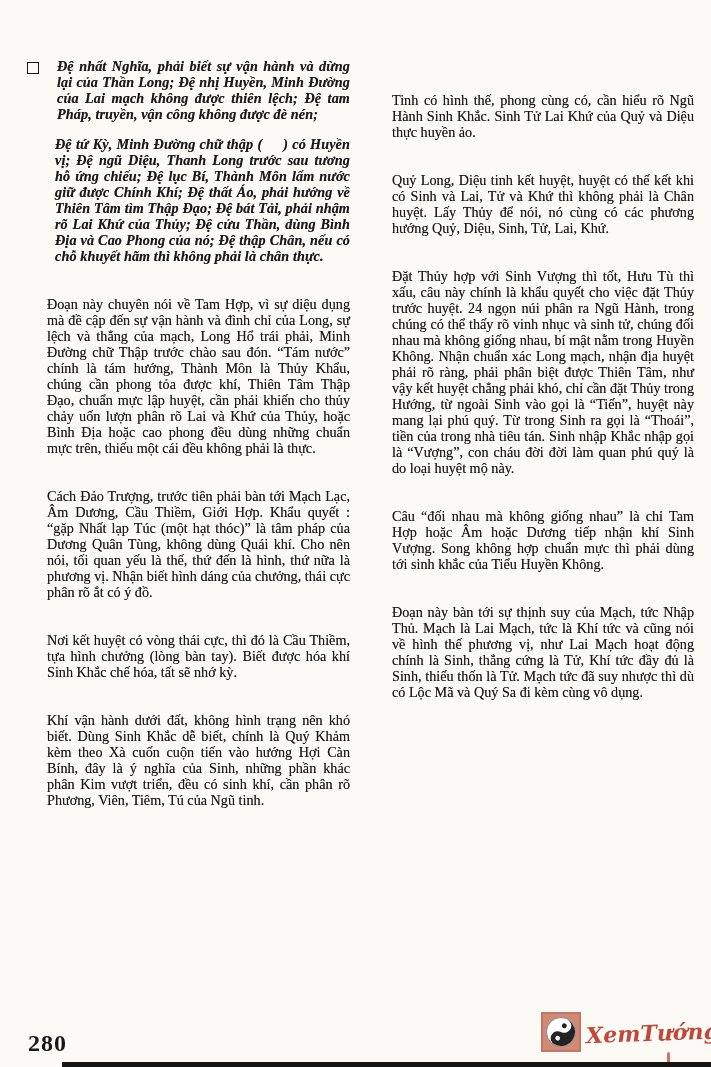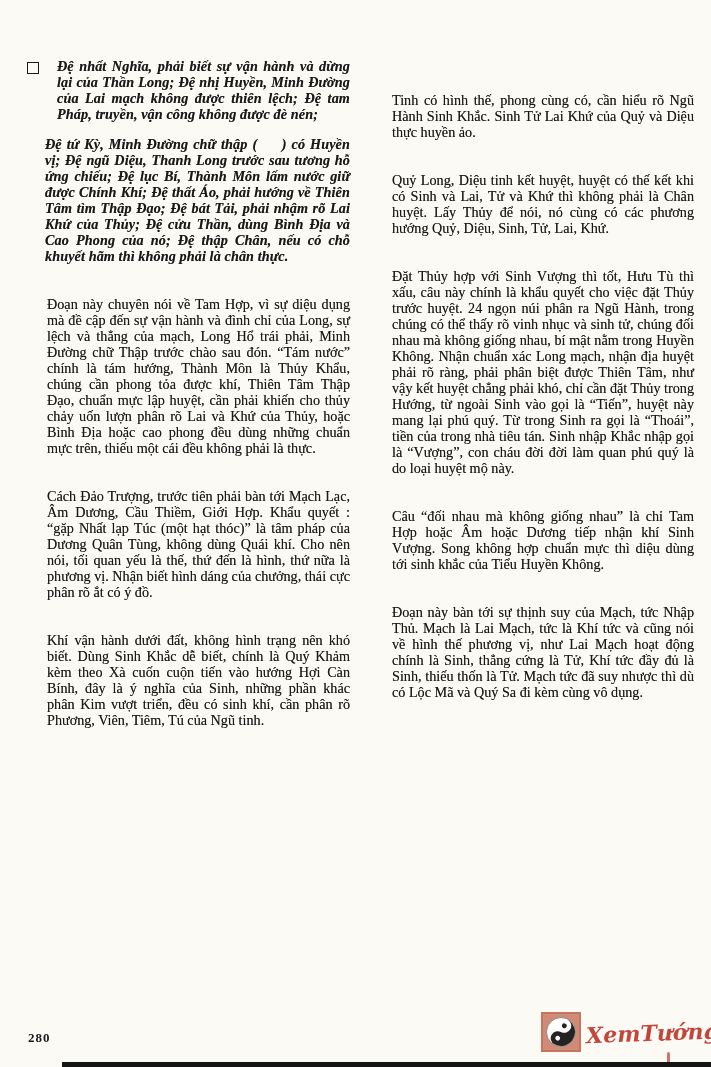--- a/index.html
+++ b/index.html
@@ -18,32 +18,32 @@
   }
   .col-left  { left:27px;  width:323px; top:58px; }
   .col-right { left:372px; width:322px; top:60px; }
 
   .para { margin:0 0 10px 0; }
   .body-para { margin-left:20px;margin-top:32px; }
   .italic-para {
     font-style:italic; font-weight:700; margin-bottom:14px;
     letter-spacing:.1px;
   }
-  .cont-italic { margin-left:18px; }
+  .cont-italic { margin-left:28px; }
 
   .bullet-row { display:flex; align-items:flex-start; margin:0 0 14px 0; }
   .bullet-box {
     flex:none; width:10px; height:10px; margin-top:4px;
     border:1.7px solid var(--ink, #191919); background:transparent;
   }
   .bullet-text { flex:1; margin:0 0 0 18px; }
 
   .page-number {
     position:absolute; left:28px; top:1030px;
-    font-size:13px; font-weight:700; letter-spacing:1px;
+    font-size:24px; font-weight:700; letter-spacing:1px;
   }
 
   .logo {
     position:absolute; left:541px; top:1012px;
     display:flex; align-items:center;
   }
   .logo-square {
     width:40px; height:40px; flex:none;
     background:var(--logo_square, #d18a75);
     border:2px solid #c27762; box-sizing:border-box;
@@ -71,28 +71,29 @@
 <div class="page">
 
   <section class="col col-left">
     <div class="bullet-row">
       <span class="bullet-box"></span>
       <p class="bullet-text italic-para">Đệ nhất Nghĩa, phải biết sự vận hành và dừng lại của Thần Long; Đệ nhị Huyền, Minh Đường của Lai mạch không được thiên lệch; Đệ tam Pháp, truyền, vận công không được đè nén;</p>
     </div>
     <p class="para italic-para cont-italic">Đệ tứ Kỳ, Minh Đường chữ thập (&nbsp;&nbsp;&nbsp;&nbsp;&nbsp;) có Huyền vị; Đệ ngũ Diệu, Thanh Long trước sau tương hỗ ứng chiếu; Đệ lục Bí, Thành Môn lấm nước giữ được Chính Khí; Đệ thất Áo, phải hướng về Thiên Tâm tìm Thập Đạo; Đệ bát Tải, phải nhậm rõ Lai Khứ của Thủy; Đệ cửu Thần, dùng Bình Địa và Cao Phong của nó; Đệ thập Chân, nếu có chỗ khuyết hãm thì không phải là chân thực.</p>
     <p class="para body-para">Đoạn này chuyên nói về Tam Hợp, vì sự diệu dụng mà đề cập đến sự vận hành và đình chỉ của Long, sự lệch và thẳng của mạch, Long Hổ trái phải, Minh Đường chữ Thập trước chào sau đón. “Tám nước” chính là tám hướng, Thành Môn là Thủy Khẩu, chúng cần phong tỏa được khí, Thiên Tâm Thập Đạo, chuẩn mực lập huyệt, cần phải khiến cho thủy chảy uốn lượn phân rõ Lai và Khứ của Thủy, hoặc Bình Địa hoặc cao phong đều dùng những chuẩn mực trên, thiếu một cái đều không phải là thực.</p>
     <p class="para body-para">Cách Đảo Trượng, trước tiên phải bàn tới Mạch Lạc, Âm Dương, Cầu Thiềm, Giới Hợp. Khẩu quyết : “gặp Nhất lạp Túc (một hạt thóc)” là tâm pháp của Dương Quân Tùng, không dùng Quái khí. Cho nên nói, tối quan yếu là thế, thứ đến là hình, thứ nữa là phương vị. Nhận biết hình dáng của chưởng, thái cực phân rõ ắt có ý đồ.</p>
+    <p class="para body-para">Nơi kết huyệt có vòng thái cực, thì đó là Cầu Thiềm, tựa hình chưởng (lòng bàn tay). Biết được hóa khí Sinh Khắc chế hóa, tất sẽ nhớ kỳ.</p>
     <p class="para body-para">Khí vận hành dưới đất, không hình trạng nên khó biết. Dùng Sinh Khắc dễ biết, chính là Quý Khảm kèm theo Xà cuốn cuộn tiến vào hướng Hợi Càn Bính, đây là ý nghĩa của Sinh, những phần khác phân Kim vượt triển, đều có sinh khí, cần phân rõ Phương, Viên, Tiêm, Tú của Ngũ tinh.</p>
   </section>
 
   <section class="col col-right">
     <p class="para body-para">Tinh có hình thế, phong cùng có, cần hiểu rõ Ngũ Hành Sinh Khắc. Sinh Tử Lai Khứ của Quỷ và Diệu thực huyền ảo.</p>
     <p class="para body-para">Quỷ Long, Diệu tinh kết huyệt, huyệt có thế kết khi có Sinh và Lai, Tử và Khứ thì không phải là Chân huyệt. Lấy Thủy để nói, nó cùng có các phương hướng Quỷ, Diệu, Sinh, Tử, Lai, Khứ.</p>
     <p class="para body-para">Đặt Thủy hợp với Sinh Vượng thì tốt, Hưu Tù thì xấu, câu này chính là khẩu quyết cho việc đặt Thủy trước huyệt. 24 ngọn núi phân ra Ngũ Hành, trong chúng có thể thấy rõ vinh nhục và sinh tử, chúng đối nhau mà không giống nhau, bí mật nằm trong Huyền Không. Nhận chuẩn xác Long mạch, nhận địa huyệt phải rõ ràng, phải phân biệt được Thiên Tâm, như vậy kết huyệt chẳng phải khó, chỉ cần đặt Thủy trong Hướng, từ ngoài Sinh vào gọi là “Tiến”, huyệt này mang lại phú quý. Từ trong Sinh ra gọi là “Thoái”, tiền của trong nhà tiêu tán. Sinh nhập Khắc nhập gọi là “Vượng”, con cháu đời đời làm quan phú quý là do loại huyệt mộ này.</p>
-    <p class="para body-para">Câu “đối nhau mà không giống nhau” là chỉ Tam Hợp hoặc Âm hoặc Dương tiếp nhận khí Sinh Vượng. Song không hợp chuẩn mực thì diệu dùng tới sinh khắc của Tiểu Huyền Không.</p>
+    <p class="para body-para">Câu “đối nhau mà không giống nhau” là chỉ Tam Hợp hoặc Âm hoặc Dương tiếp nhận khí Sinh Vượng. Song không hợp chuẩn mực thì phải dùng tới sinh khắc của Tiểu Huyền Không.</p>
     <p class="para body-para">Đoạn này bàn tới sự thịnh suy của Mạch, tức Nhập Thủ. Mạch là Lai Mạch, tức là Khí tức và cũng nói về hình thế phương vị, như Lai Mạch hoạt động chính là Sinh, thẳng cứng là Tử, Khí tức đầy đủ là Sinh, thiếu thốn là Tử. Mạch tức đã suy nhược thì dù có Lộc Mã và Quý Sa đi kèm cùng vô dụng.</p>
   </section>
 
   <div class="page-number">280</div>
 
   <div class="logo">
     <span class="logo-square">
       <svg width="32" height="32" viewBox="-16 -16 32 32" aria-hidden="true">
         <circle r="14.5" fill="#ffffff" stroke="#777" stroke-width="0.8"></circle>
         <g transform="rotate(28)">

